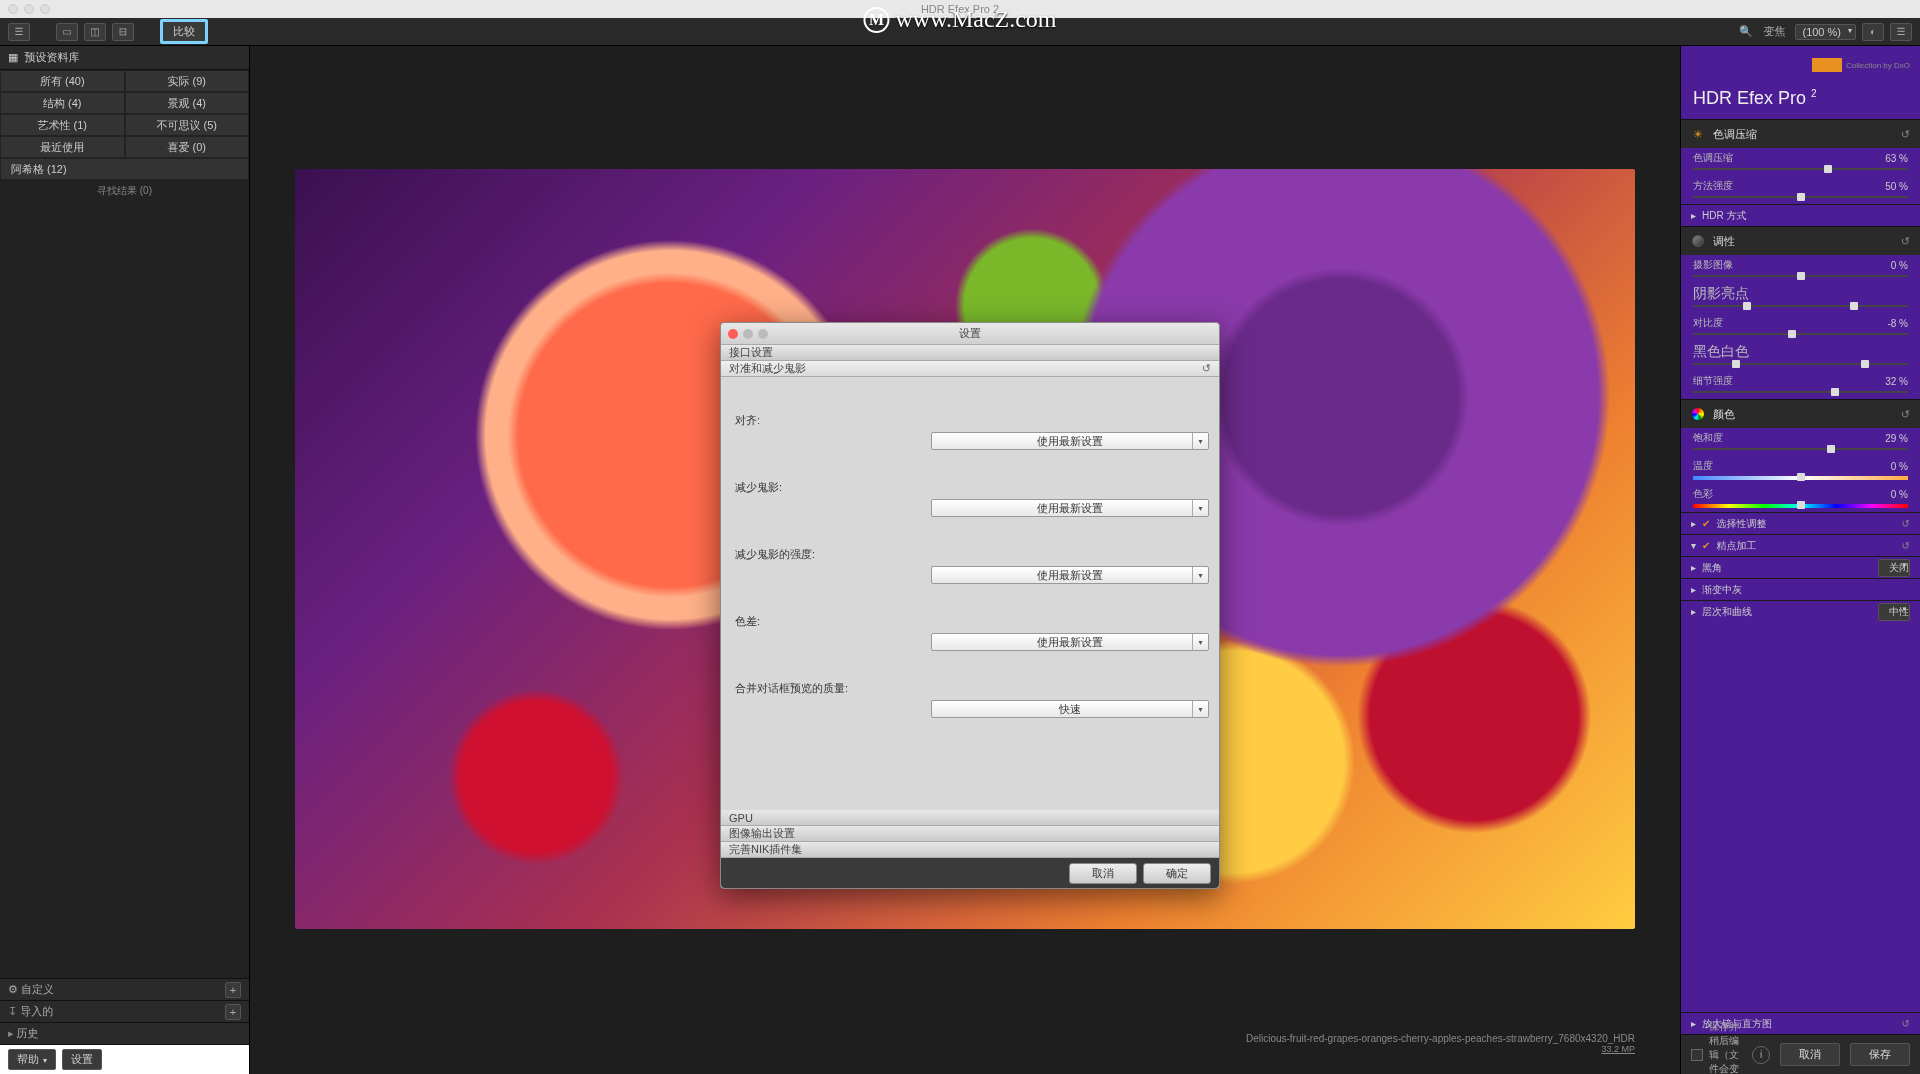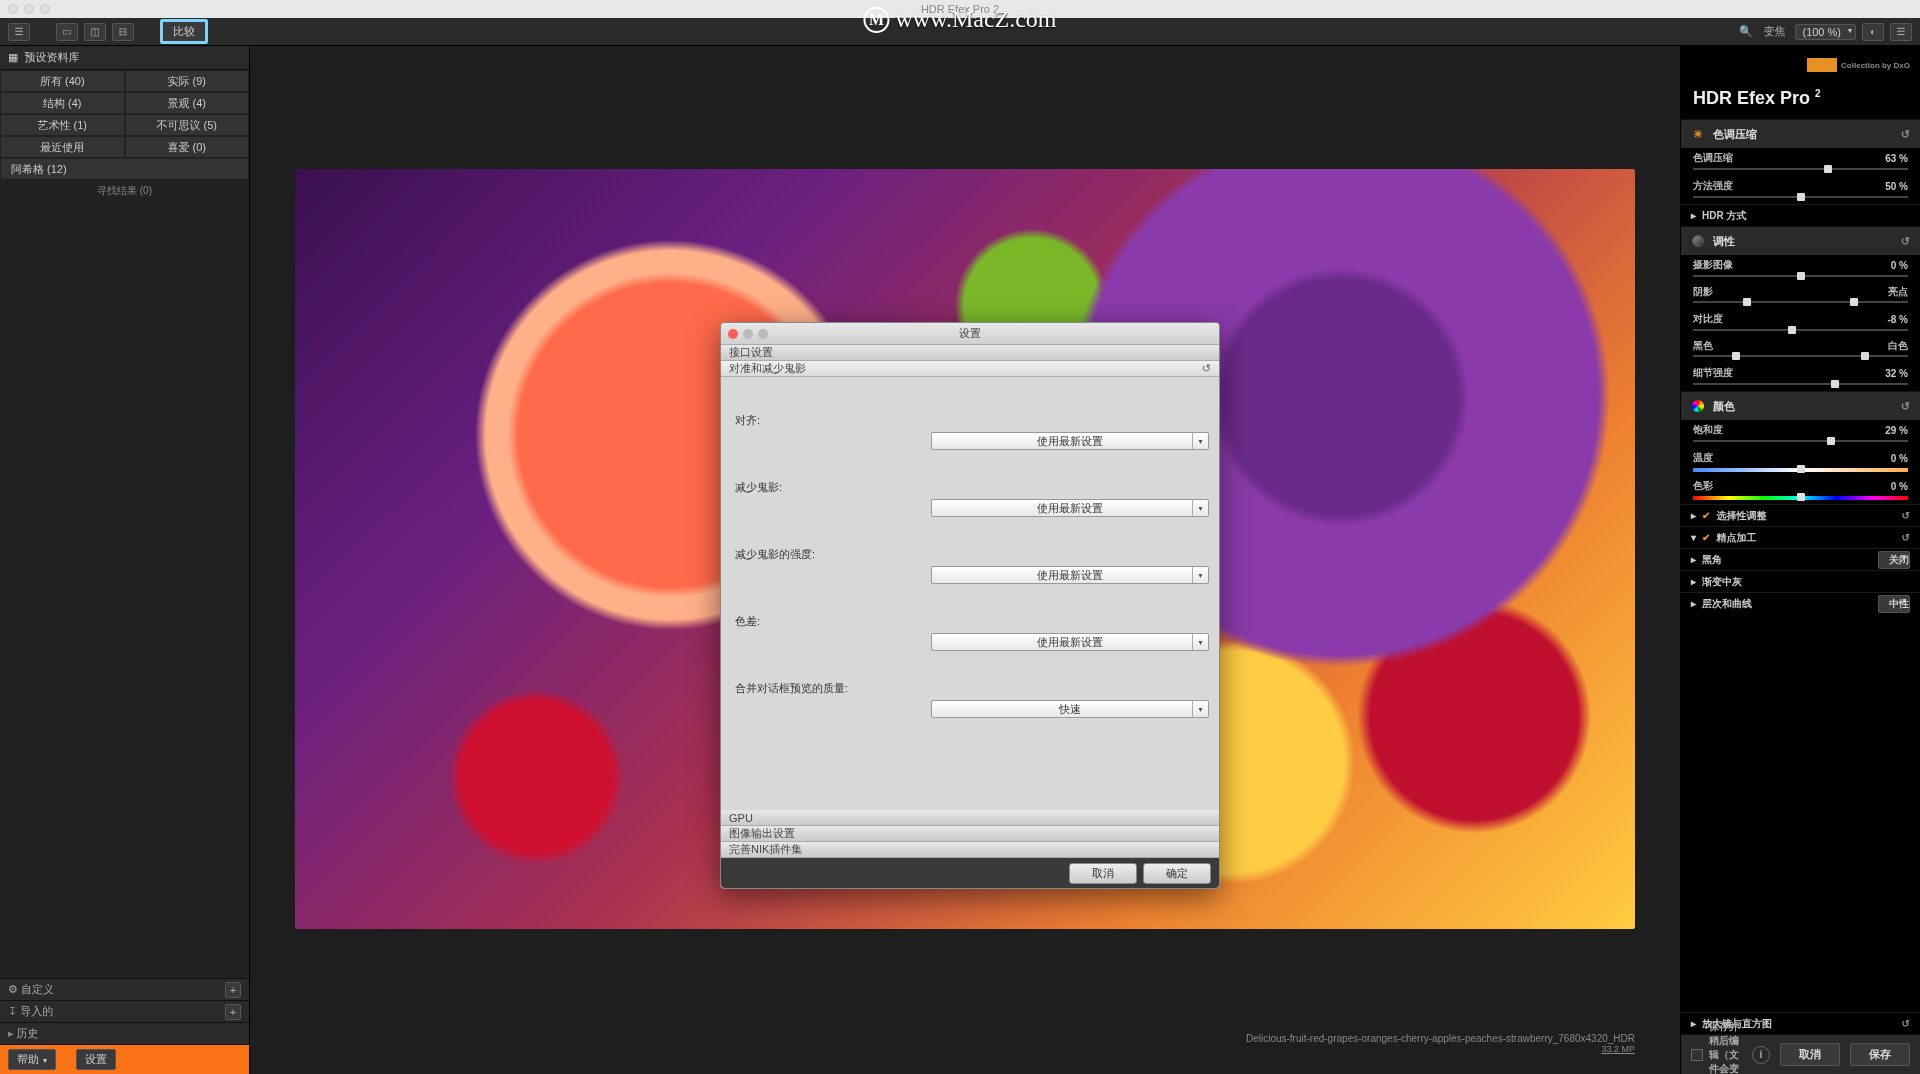--- a/index.html
+++ b/index.html
@@ -23,31 +23,31 @@
 .tb-btn { width:22px; height:18px; background:#3a3a3a; border:1px solid #555; border-radius:2px; display:flex; align-items:center; justify-content:center; color:#aaa; font-size:10px; }
 .tb-compare { padding:2px 10px; background:#3a3a3a; border:3px solid #7dd3fc; border-radius:2px; color:#ccc; font-size:11px; }
 .zoom-label { color:#aaa; margin-right:4px; }
 .zoom-sel { background:#3a3a3a; border:1px solid #555; color:#ccc; padding:1px 14px 1px 6px; border-radius:2px; position:relative; }
 .zoom-sel:after { content:"▾"; position:absolute; right:3px; font-size:8px; }
 
 
 .main { display:flex; height:calc(100% - 18px - 28px); }
 .left { width:250px; background:#222; border-right:1px solid #000; display:flex; flex-direction:column; }
 .center { flex:1; background:#1e1e1e; position:relative; display:flex; flex-direction:column; align-items:center; }
-.right { width:240px; background:#000000; border-left:1px solid #000; display:flex; flex-direction:column; overflow:hidden;font-weight:bold; }
+.right { width:240px; background:#4c1d95; border-left:1px solid #000; display:flex; flex-direction:column; overflow:hidden; }
 
 
 .lib-head { height:24px; background:#2a2a2a; display:flex; align-items:center; padding:0 8px; gap:6px; border-bottom:1px solid #111; }
 .grid2 { display:grid; grid-template-columns:1fr 1fr; }
 .grid2 .cell { height:22px; background:#333; border:1px solid #222; display:flex; align-items:center; justify-content:center; color:#ccc; font-size:11px; }
 .full-row { height:22px; background:#333; border:1px solid #222; display:flex; align-items:center; padding-left:10px; color:#ccc; }
 .search-res { text-align:center; padding:4px 0; color:#888; font-size:10px; }
 .left-spacer { flex:1; }
 .left-foot-row { height:22px; background:#2a2a2a; border-top:1px solid #111; display:flex; align-items:center; justify-content:space-between; padding:0 8px; color:#aaa; }
-.left-bottom { height:30px; background:#f97316; border-top:1px solid #111; display:flex; align-items:center; padding:0 8px; gap:20px; }
+.left-bottom { height:30px; background:#ffffff; border-top:1px solid #111; display:flex; align-items:center; padding:0 8px; gap:6px; }
 .small-btn { padding:2px 8px; background:#3a3a3a; border:1px solid #555; border-radius:2px; color:#ccc; font-size:11px; position:relative; }
 .small-btn.dd:after { content:"▾"; margin-left:4px; font-size:8px; }
 .arrow { color:#888; }
 .plus { width:16px; height:16px; background:#3a3a3a; border:1px solid #555; display:flex; align-items:center; justify-content:center; border-radius:2px; }
 
 
 .canvas { flex:1; display:flex; align-items:center; justify-content:center; padding:30px 20px 10px; width:100%; }
 .image { width:1340px; height:760px; border-radius:2px; background:
   radial-gradient(circle at 28% 35%, #ff6a4a 0 14%, transparent 15%),
   radial-gradient(circle at 28% 35%, #ffb088 0 17%, transparent 18%),
@@ -73,21 +73,21 @@
 .section { border-top:1px solid #111; }
 .sec-head { height:28px; display:flex; align-items:center; gap:8px; padding:0 10px; color:#ddd; position:relative; background:#2a2a2a; }
 .sec-head .reset { margin-left:auto; color:#888; }
 .sec-icon { width:14px; height:14px; display:flex; align-items:center; justify-content:center; }
 .sun { color:#e89020; }
 .ball { width:12px; height:12px; border-radius:50%; background:linear-gradient(135deg,#888,#333); border:1px solid #555; }
 .wheel { width:12px; height:12px; border-radius:50%; background:conic-gradient(red,orange,yellow,green,cyan,blue,magenta,red); }
 
 .ctrl-row { display:flex; align-items:center; padding:3px 12px; font-size:10px; color:#bbb; position:relative; }
 .ctrl-row .val { margin-left:auto; color:#ccc; }
-.two-lbl { display:flex; justify-content:space-between; padding:2px 12px; font-size:10px; color:#bbb;gap:48px; }
+.two-lbl { display:flex; justify-content:flex-start; padding:2px 12px; font-size:14px; color:#bbb; }
 .slider { height:8px; padding:0 12px 4px; position:relative; }
 .track { height:2px; background:#444; position:relative; }
 .track.rainbow { background:linear-gradient(90deg,#f00,#ff0,#0f0,#0ff,#00f,#f0f,#f00); height:4px; }
 .track.temp { background:linear-gradient(90deg,#48f,#fff,#fa4); height:4px; }
 .thumb { position:absolute; top:-3px; width:8px; height:8px; background:#ddd; border-radius:1px; transform:translateX(-50%); }
 
 .sub-row { height:22px; display:flex; align-items:center; padding:0 10px; gap:6px; color:#ccc; font-size:10px; border-top:1px solid #1a1a1a; }
 .sub-row .reset { margin-left:auto; color:#888; }
 .check { color:#e89020; font-size:10px; }
 .pill { margin-left:auto; padding:1px 10px; background:#3a3a3a; border:1px solid #555; border-radius:2px; font-size:10px; position:relative; }

